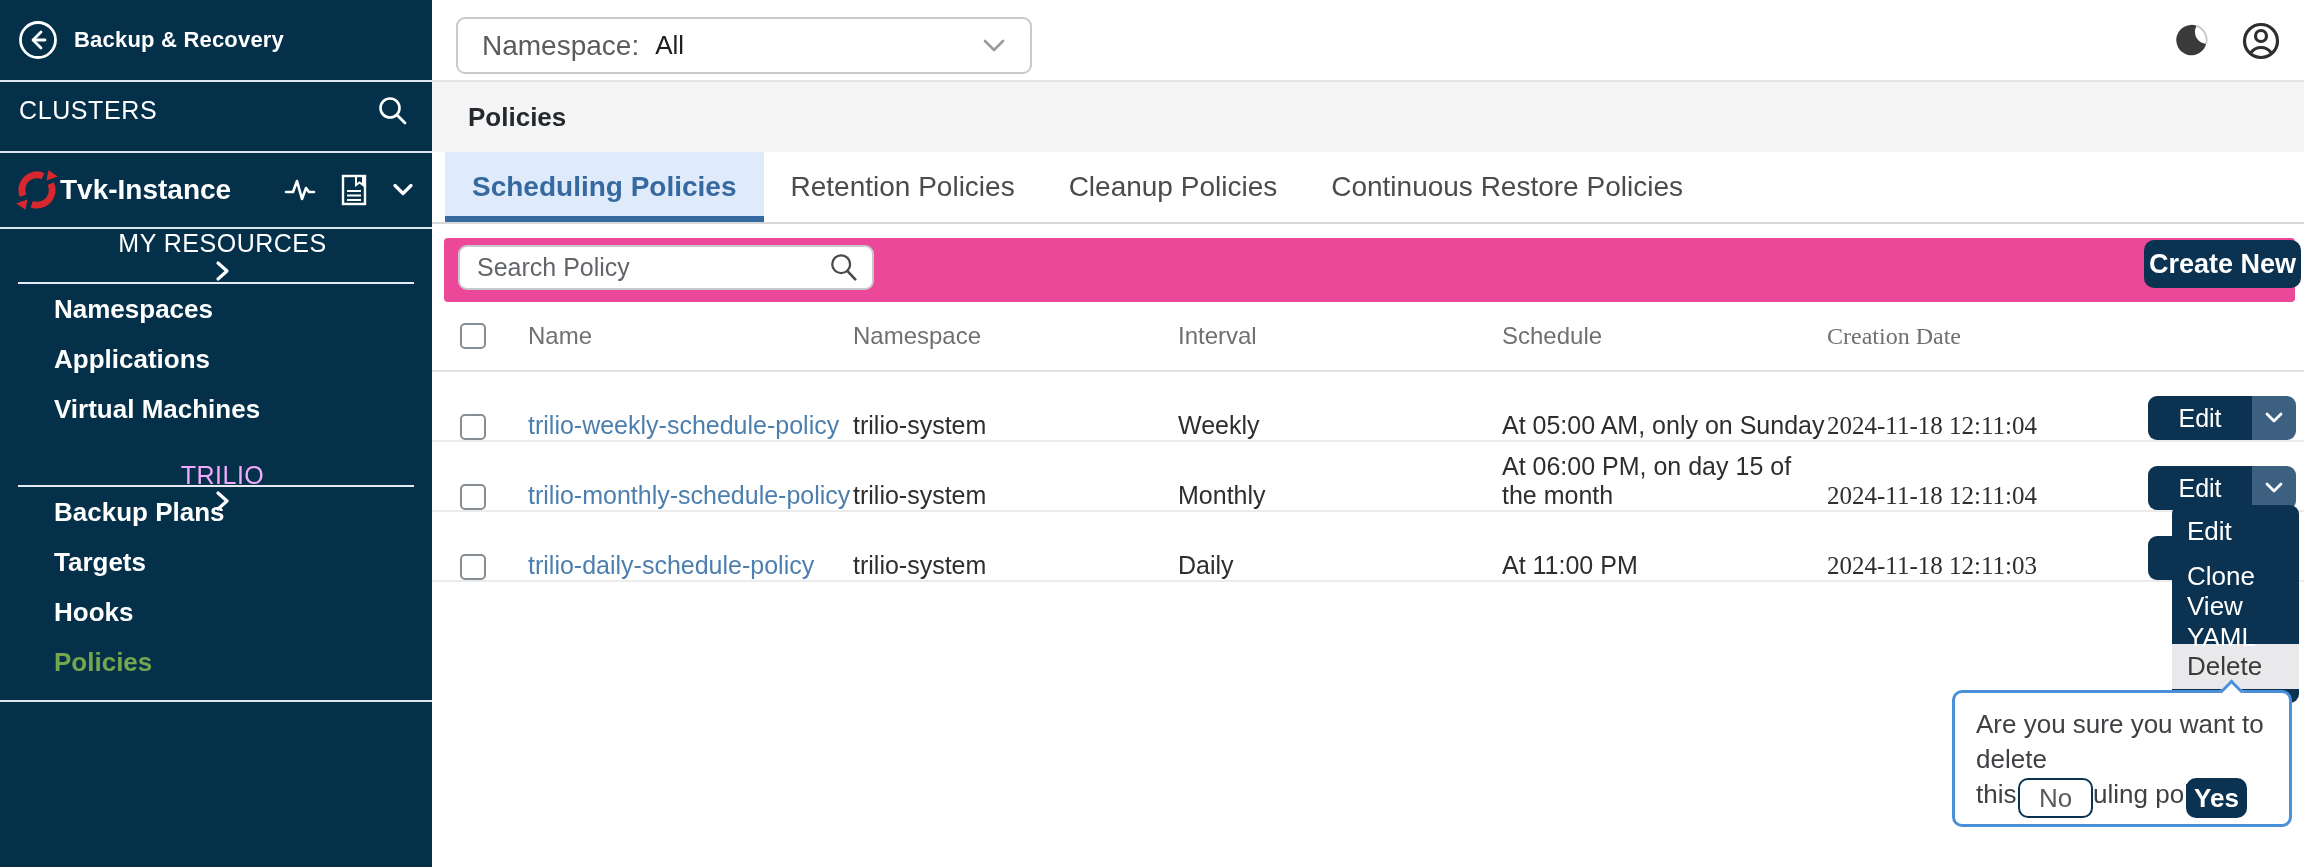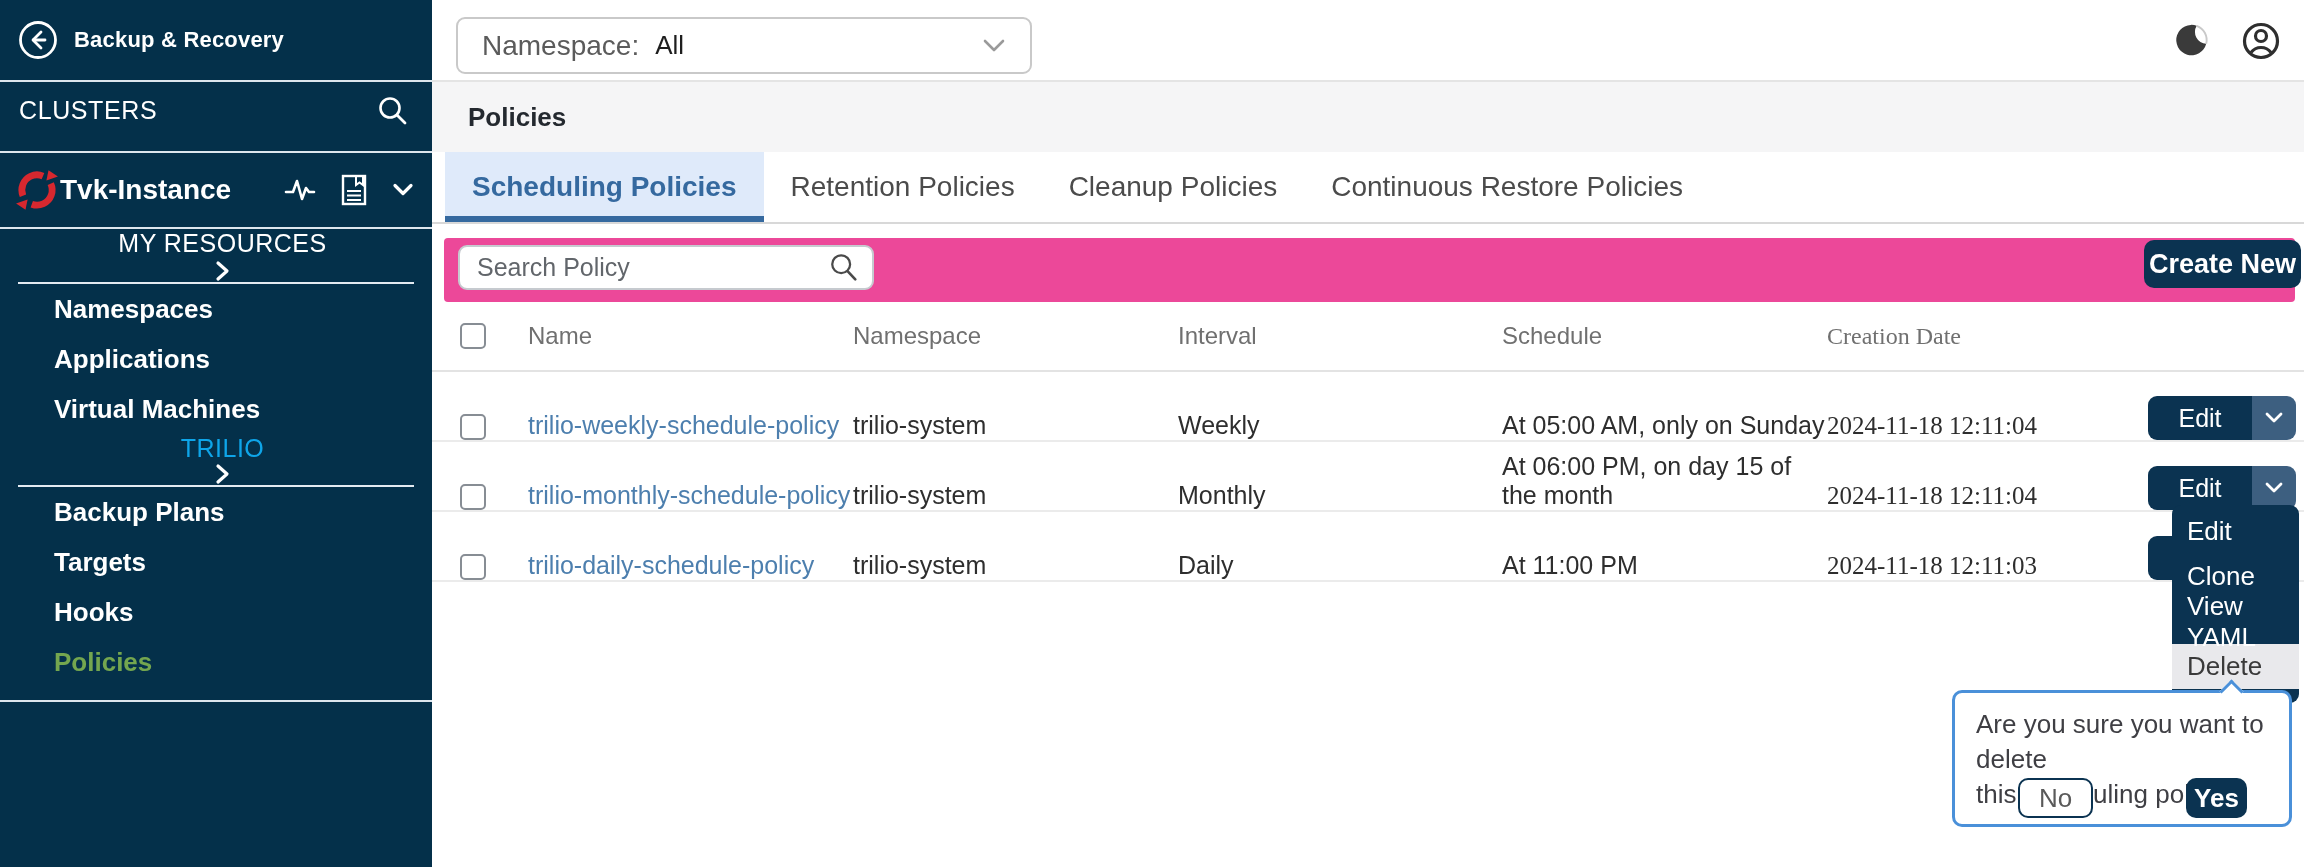--- a/index.html
+++ b/index.html
@@ -12,21 +12,21 @@
   .side-title { font-size:22px; font-weight:700; letter-spacing:.2px; }
   .side-row { display:flex; align-items:center; }
   .clusters-row { height:71px; padding:0 22px 12px 19px; justify-content:space-between; border-bottom:2px solid #dde6ee; }
   .clusters-label { font-size:25px; letter-spacing:.6px; }
   .instance-row { height:76px; padding:0 18px 0 14px; border-bottom:2px solid #dde6ee; }
   .instance-name { font-size:28px; font-weight:700; }
   .inst-icons { margin-left:auto; display:flex; align-items:center; gap:24px; }
   .sec-head { height:53px; display:flex; align-items:center; justify-content:space-between; padding:0 22px 0 35px;flex-direction:column; }
   .sec-head.trilio-head { height:51px; }
   .sec-label { font-size:25px; letter-spacing:.5px; }
-  .sec-label.green { color:#0ea5e9; }
+  .sec-label.green { color:#f0abfc;margin-top:27px; }
   .sec-underline { border-bottom:2px solid #e3eaf1; margin:0 18px; }
   .sec-item { height:50px; display:flex; align-items:center; padding-left:54px; font-size:26px; font-weight:600; color:#fff; cursor:pointer; }
   .sec-item.active { color:#74a64f; }
   .side-bottom-divider { position:absolute; left:0; top:700px; width:432px; border-top:2px solid #dde6ee; }
 
   
   .topbar { position:absolute; left:432px; top:0; width:1872px; height:82px; background:#fff; border-bottom:2px solid #e4e4e4; }
   .ns-select { position:absolute; left:24px; top:17px; width:576px; height:57px; border:2px solid #c9c9c9; border-radius:9px; display:flex; align-items:center; padding:0 24px; gap:16px; cursor:pointer; background:#fff; }
   .ns-label { font-size:28px; color:#5b5b5b; }
   .ns-value { font-size:26px; color:#1e1e1e; }

